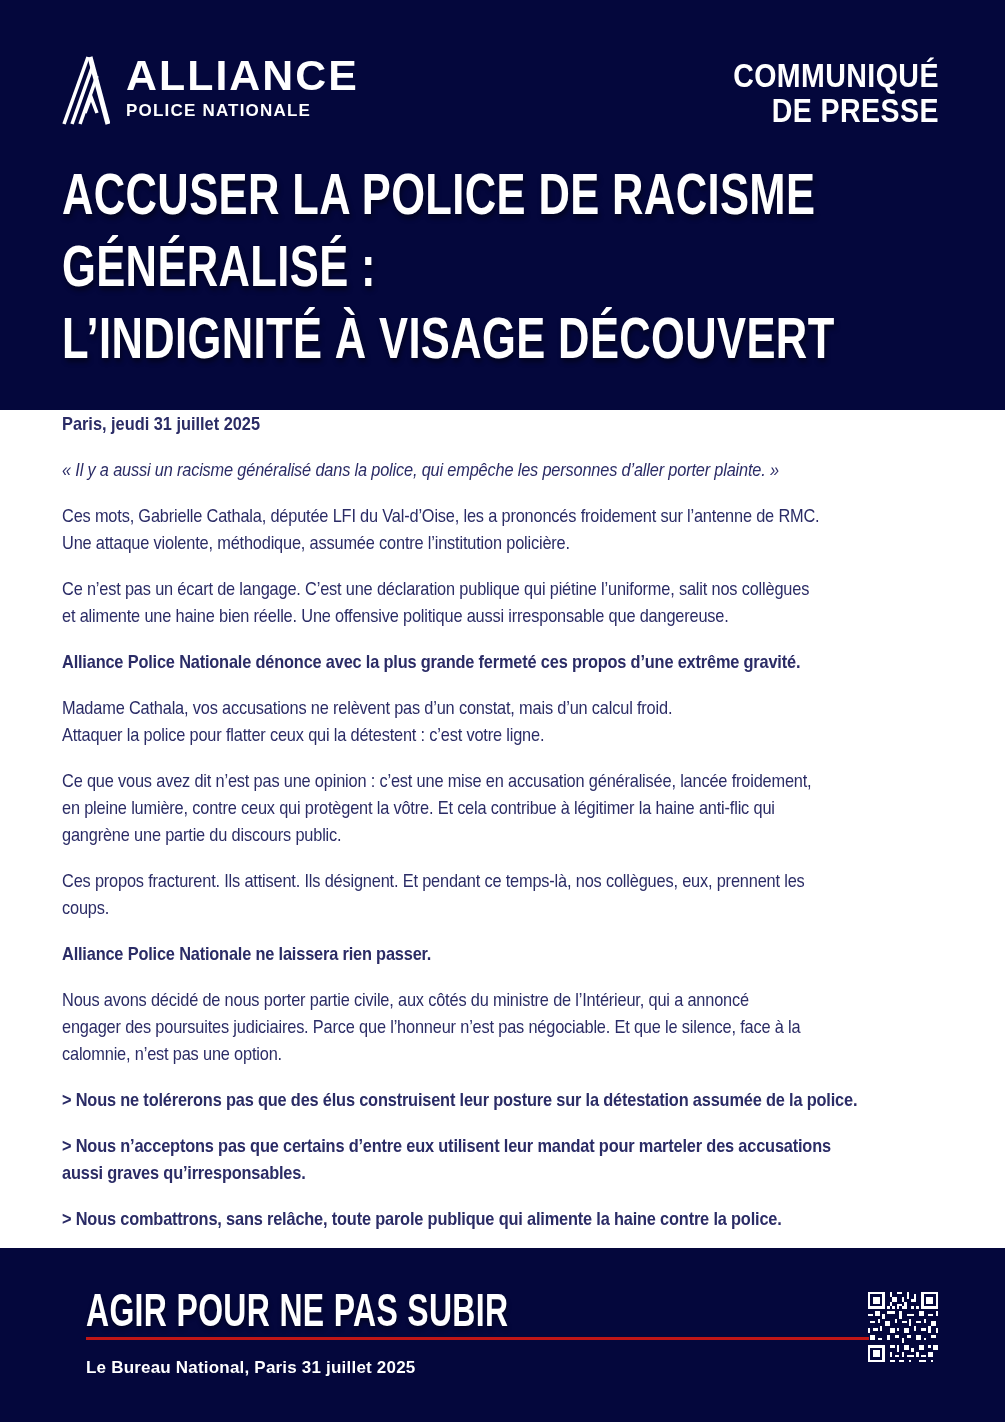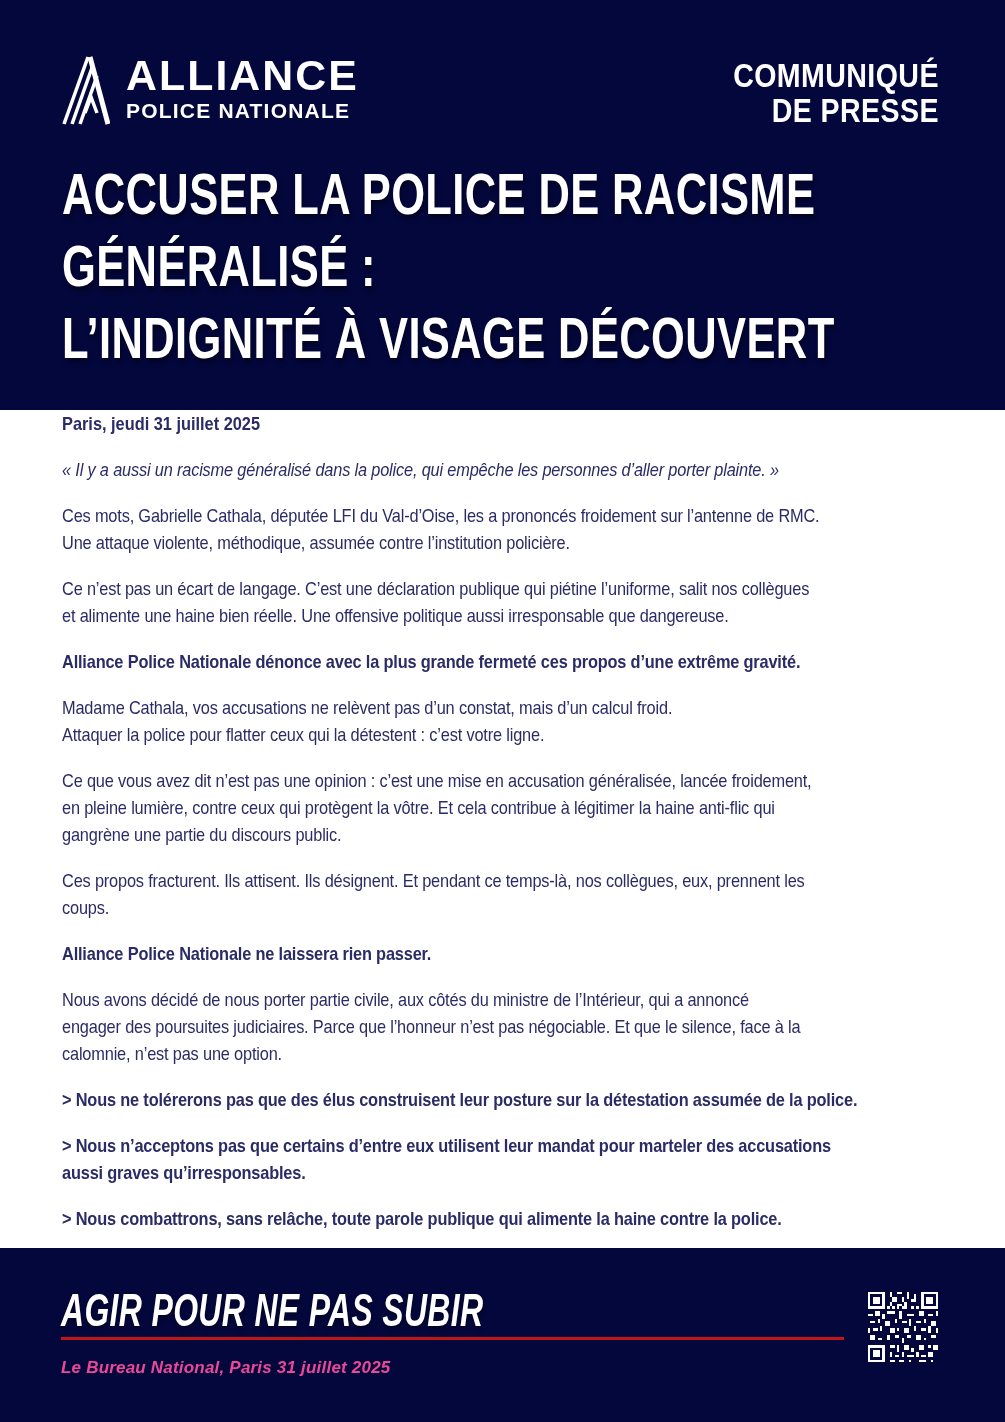--- a/index.html
+++ b/index.html
@@ -25,21 +25,21 @@
     justify-content:space-between;
     align-items:flex-start;
   }
   .logo{display:flex;align-items:center;gap:16px;}
   .logo-mark{width:48px;height:72px;flex:0 0 auto;}
   .logo-text .logo-title{
     color:#fff;font-weight:bold;font-size:42px;line-height:40px;
     letter-spacing:2px;transform:scaleX(1.02);transform-origin:left center;
   }
   .logo-text .logo-subtitle{
-    color:#fff;font-weight:bold;font-size:21px;line-height:26px;
+    color:#fff;font-weight:bold;font-size:17px;line-height:26px;
     letter-spacing:1.2px;margin-top:2px;
   }
   .press-block{
     text-align:right;color:#fff;font-weight:bold;
     font-size:34px;line-height:35px;letter-spacing:0.5px;
     transform:scaleX(0.84);transform-origin:right top;
     margin-top:4px;
   }
   .headline{
     margin-top:30px;
@@ -67,34 +67,33 @@
   .para.bold{font-weight:bold;}
   .para.quote{font-style:italic;}
   .date-line{font-weight:bold;font-size:19px;line-height:27px;margin:0 0 19px 0;
     transform:scaleX(0.86);transform-origin:left top;white-space:pre;}
   
   .footer{
     position:relative;
     height:174px;
     background:#04073c;
     box-sizing:border-box;
-    padding:38px 66px 0 61px;
-    font-style:italic;
+    padding:38px 66px 0 86px;
   }
   .footer-left{width:783px;}
   .slogan{
     color:#fff;font-weight:bold;font-size:47px;line-height:48px;
     letter-spacing:0.5px;
     transform:scaleX(0.68);transform-origin:left bottom;
     white-space:pre;
     text-shadow:1px 3px 5px rgba(0,0,0,0.4);
   }
   .red-line{height:3px;background:#c01616;margin-top:3px;width:783px;}
   .byline{
-    color:#ec4899;font-weight:bold;font-size:17px;letter-spacing:0.2px;
+    color:#ffffff;font-weight:bold;font-size:17px;letter-spacing:0.2px;
     margin-top:18px;white-space:pre;
   }
   .qr{position:absolute;right:67px;top:44px;width:70px;height:70px;}
 </style>
 </head>
 <body>
 
 <div class="page">
 
   <div class="hero">

